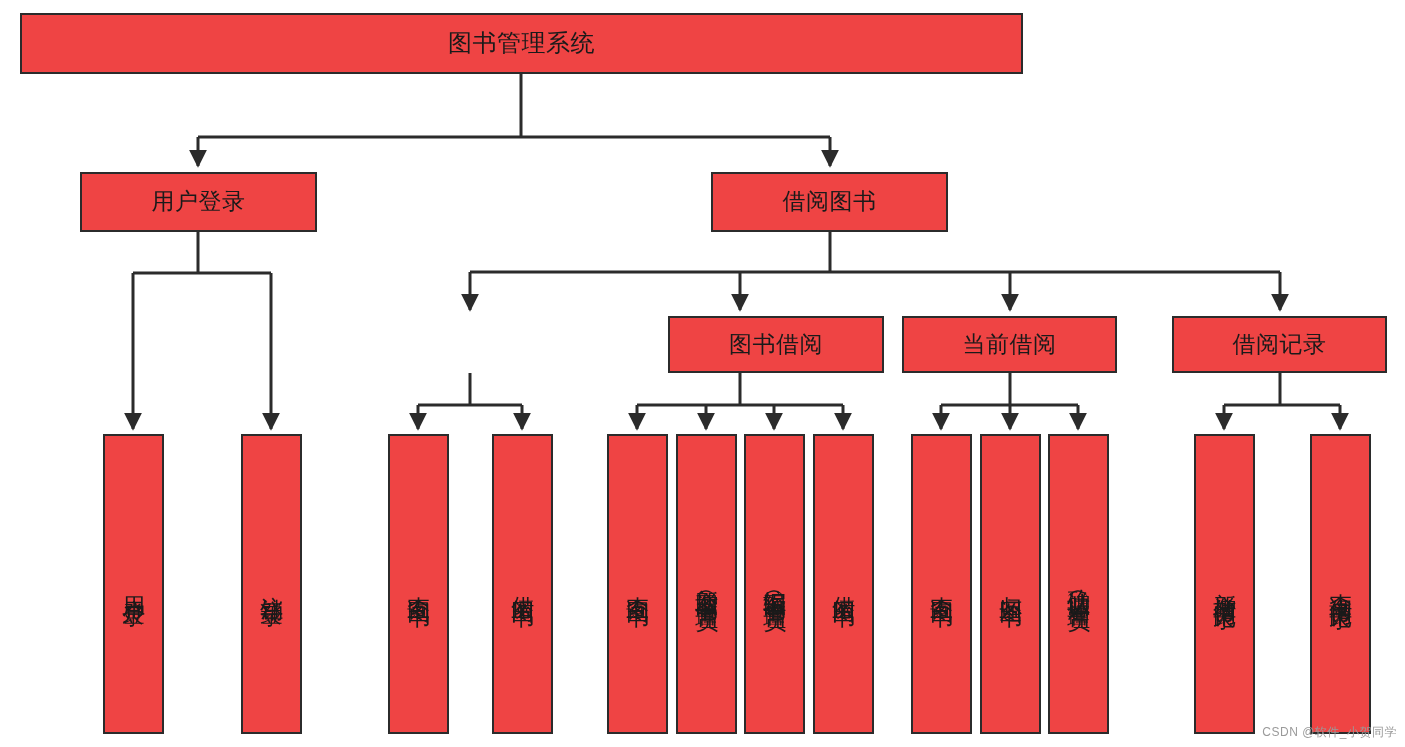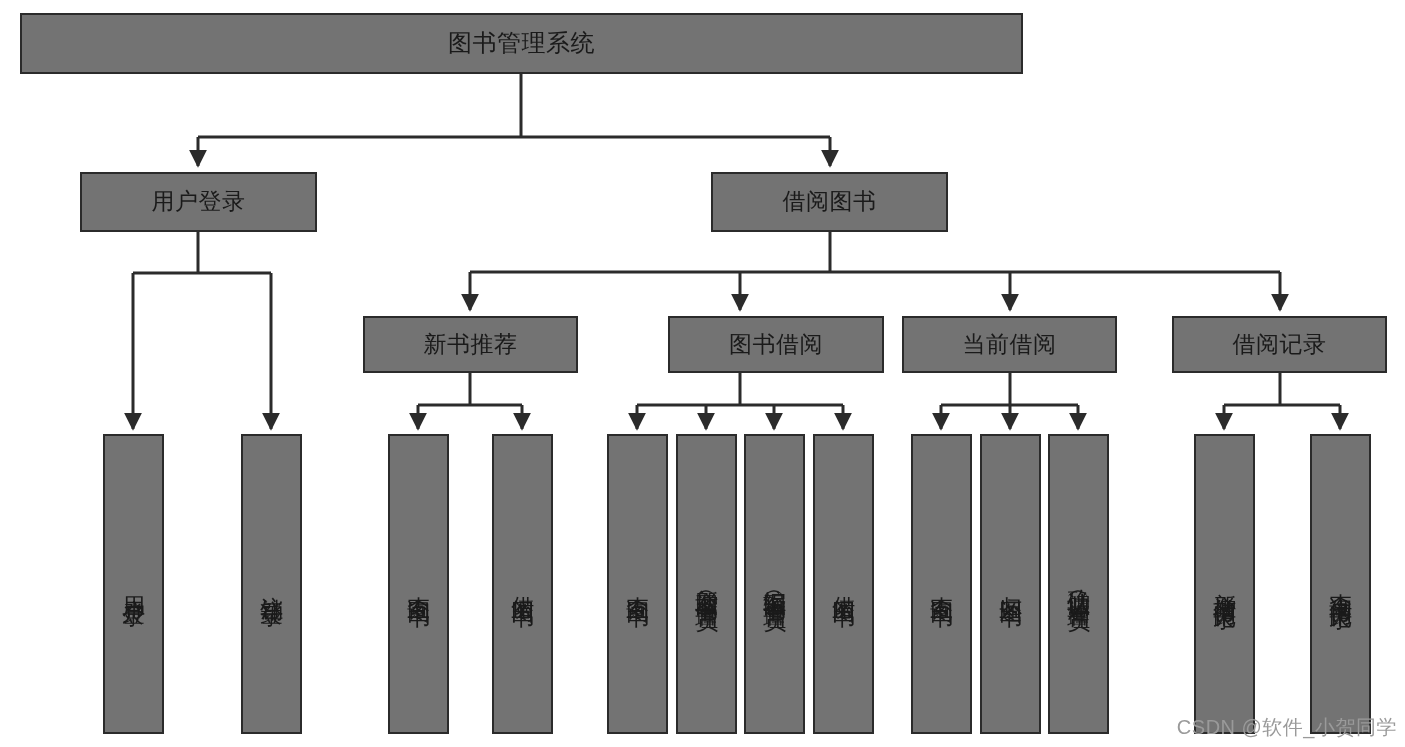--- a/index.html
+++ b/index.html
@@ -21,21 +21,21 @@
     position: absolute;
     left: 0;
     top: 0;
     width: 1405px;
     height: 747px;
   }
   .node {
     position: absolute;
     box-sizing: border-box;
     border: 2px solid #2b2b2b;
-    background: #737373;
+    background: #ef4444;
     display: flex;
     align-items: center;
     justify-content: center;
     color: #1a1a1a;
   }
   .node-label {
     display: block;
     text-align: center;
     line-height: 1.18;
     white-space: nowrap;
@@ -59,21 +59,21 @@
     font-size: 23px;
     line-height: 1.2;
     letter-spacing: 3px;
     white-space: normal;
     max-height: 100%;
   }
   #watermark {
     position: absolute;
     right: 8px;
     bottom: 6px;
-    font-size: 20px;
+    font-size: 12px;
     color: #9a9a9a;
     letter-spacing: 0.5px;
     white-space: nowrap;
     pointer-events: none;
   }
 </style>
 </head>
 <body>
 
 <div id="diagram-root">
@@ -132,23 +132,20 @@
     <span class="node-label">图书管理系统</span>
   </div>
 
   <div class="node horiz" style="left:80px; top:172px; width:237px; height:60px;">
     <span class="node-label">用户登录</span>
   </div>
   <div class="node horiz" style="left:711px; top:172px; width:237px; height:60px;">
     <span class="node-label">借阅图书</span>
   </div>
 
-  <div class="node horiz" style="left:363px; top:316px; width:215px; height:57px;">
-    <span class="node-label">新书推荐</span>
-  </div>
   <div class="node horiz" style="left:668px; top:316px; width:216px; height:57px;">
     <span class="node-label">图书借阅</span>
   </div>
   <div class="node horiz" style="left:1172px; top:316px; width:215px; height:57px;">
     <span class="node-label">借阅记录</span>
   </div>
   <div class="node horiz" style="left:902px; top:316px; width:215px; height:57px;">
     <span class="node-label">当前借阅</span>
   </div>
 

